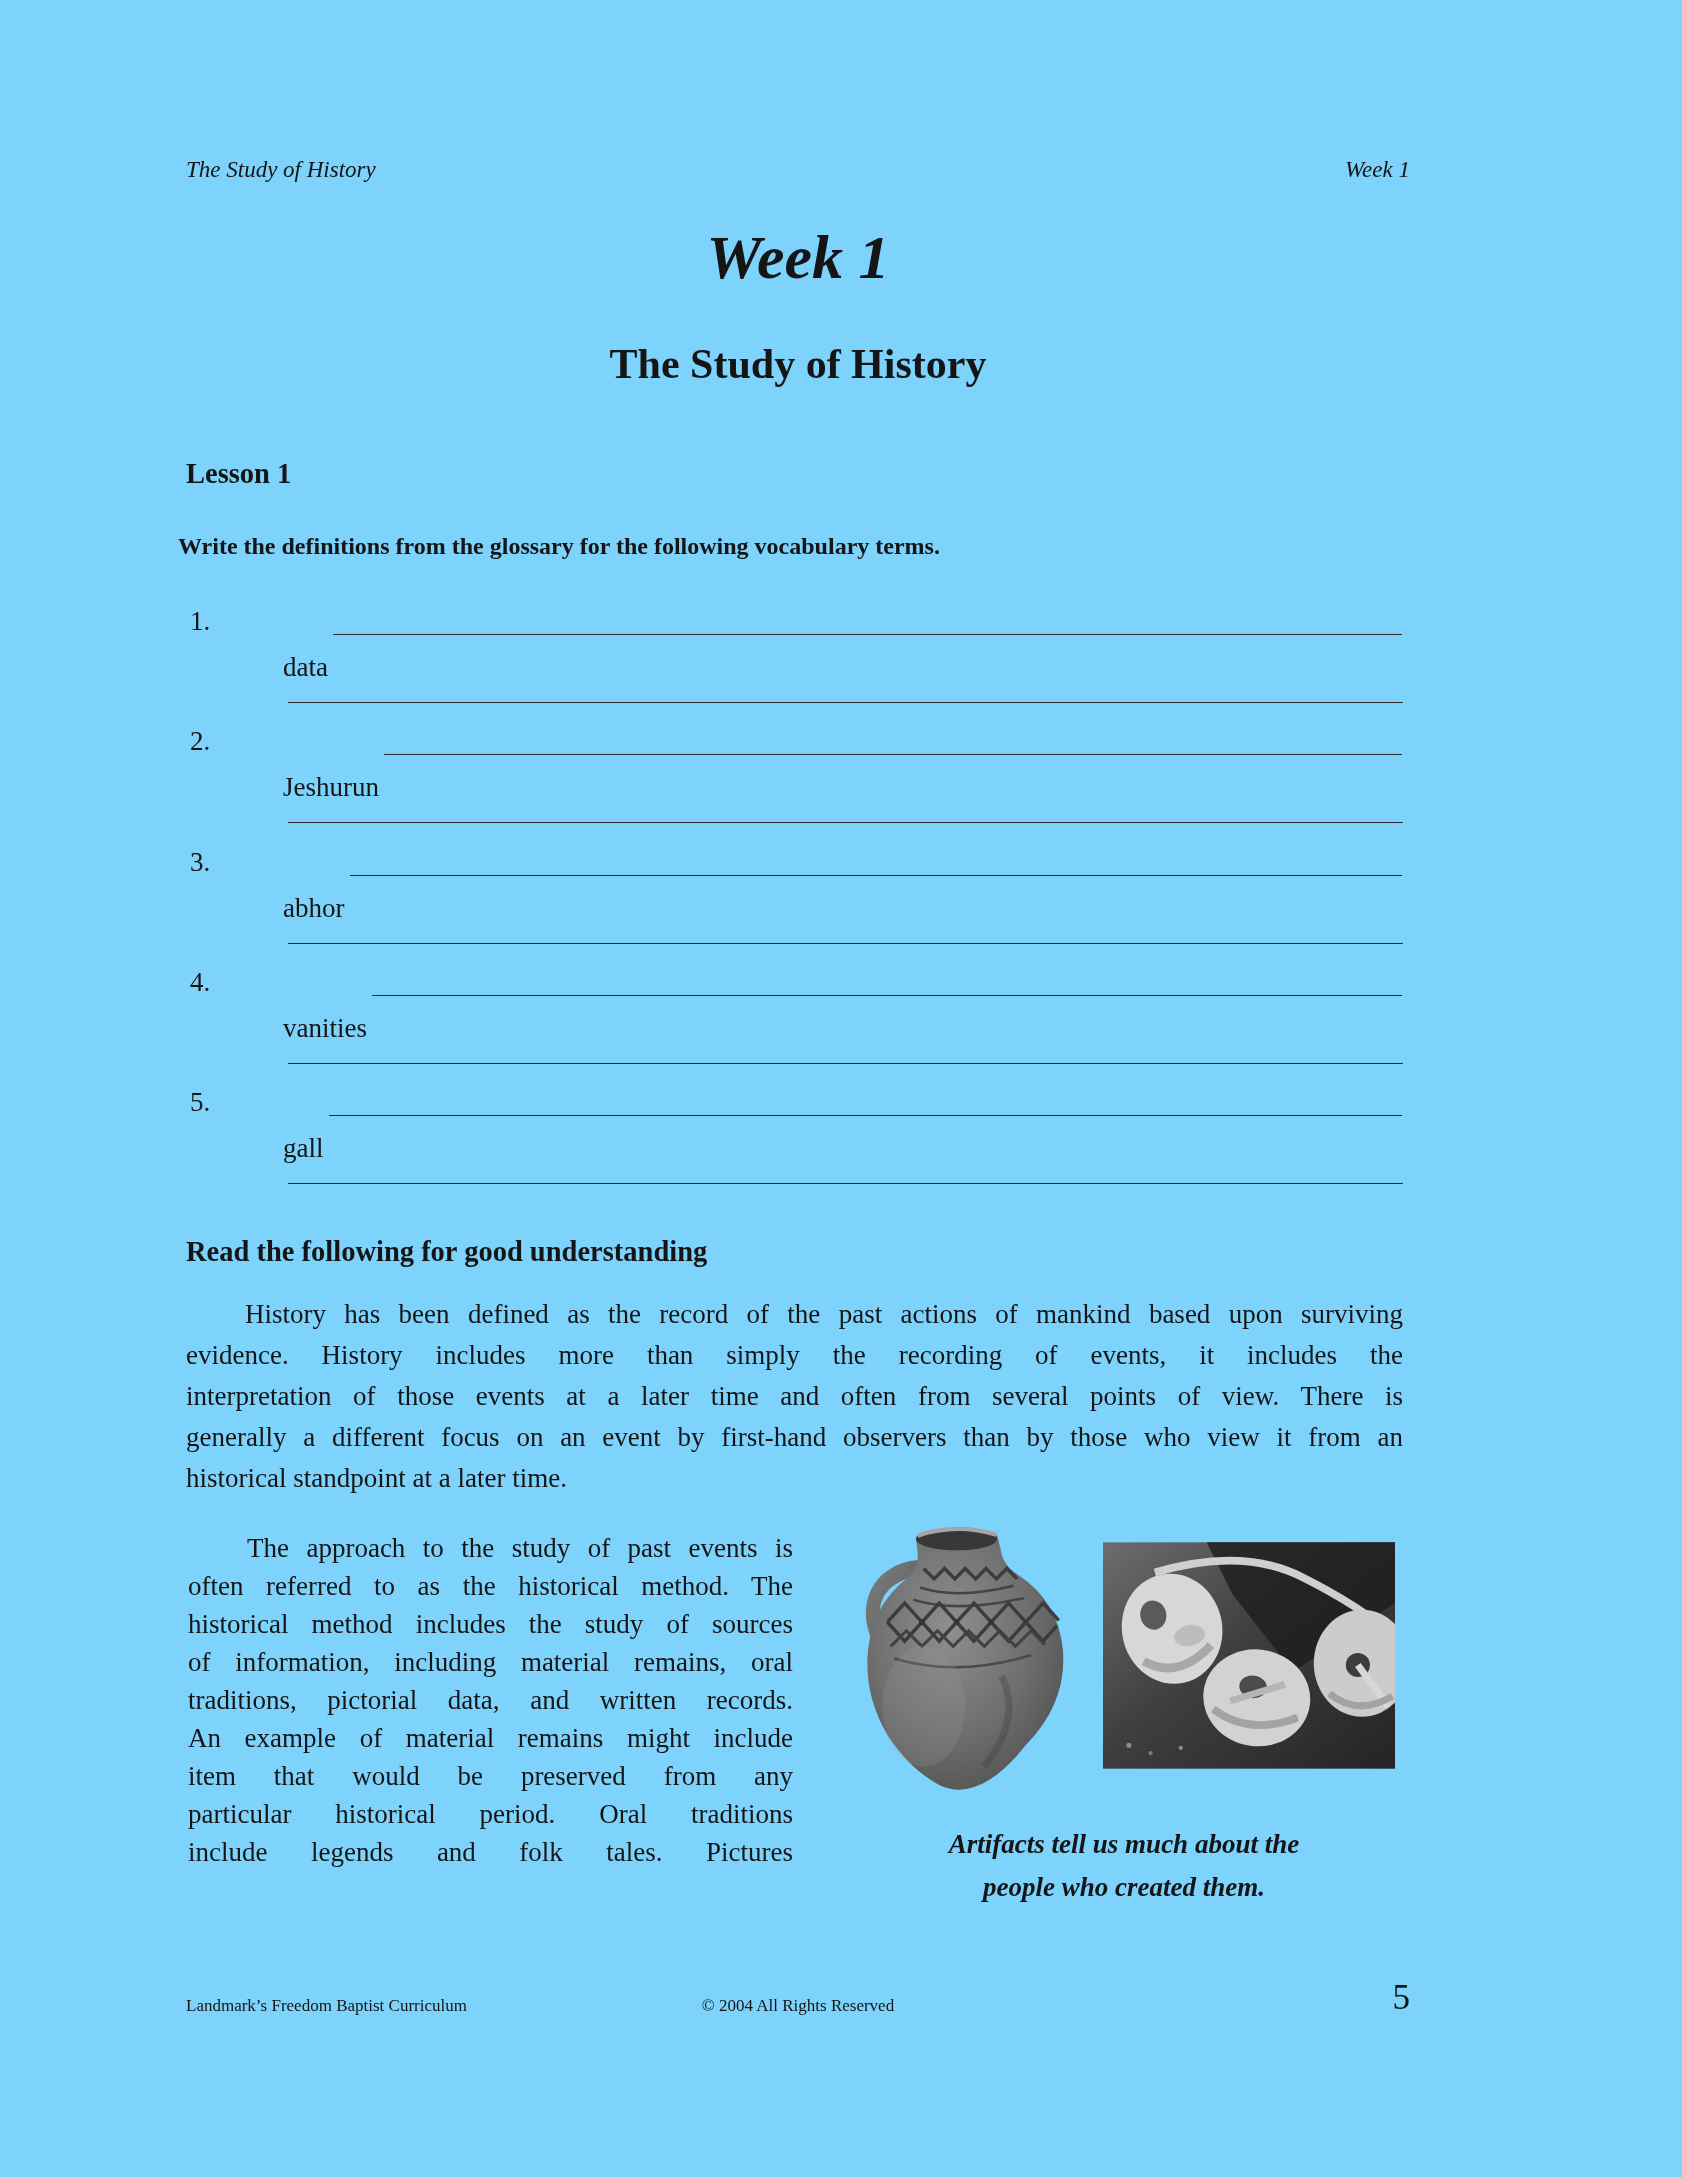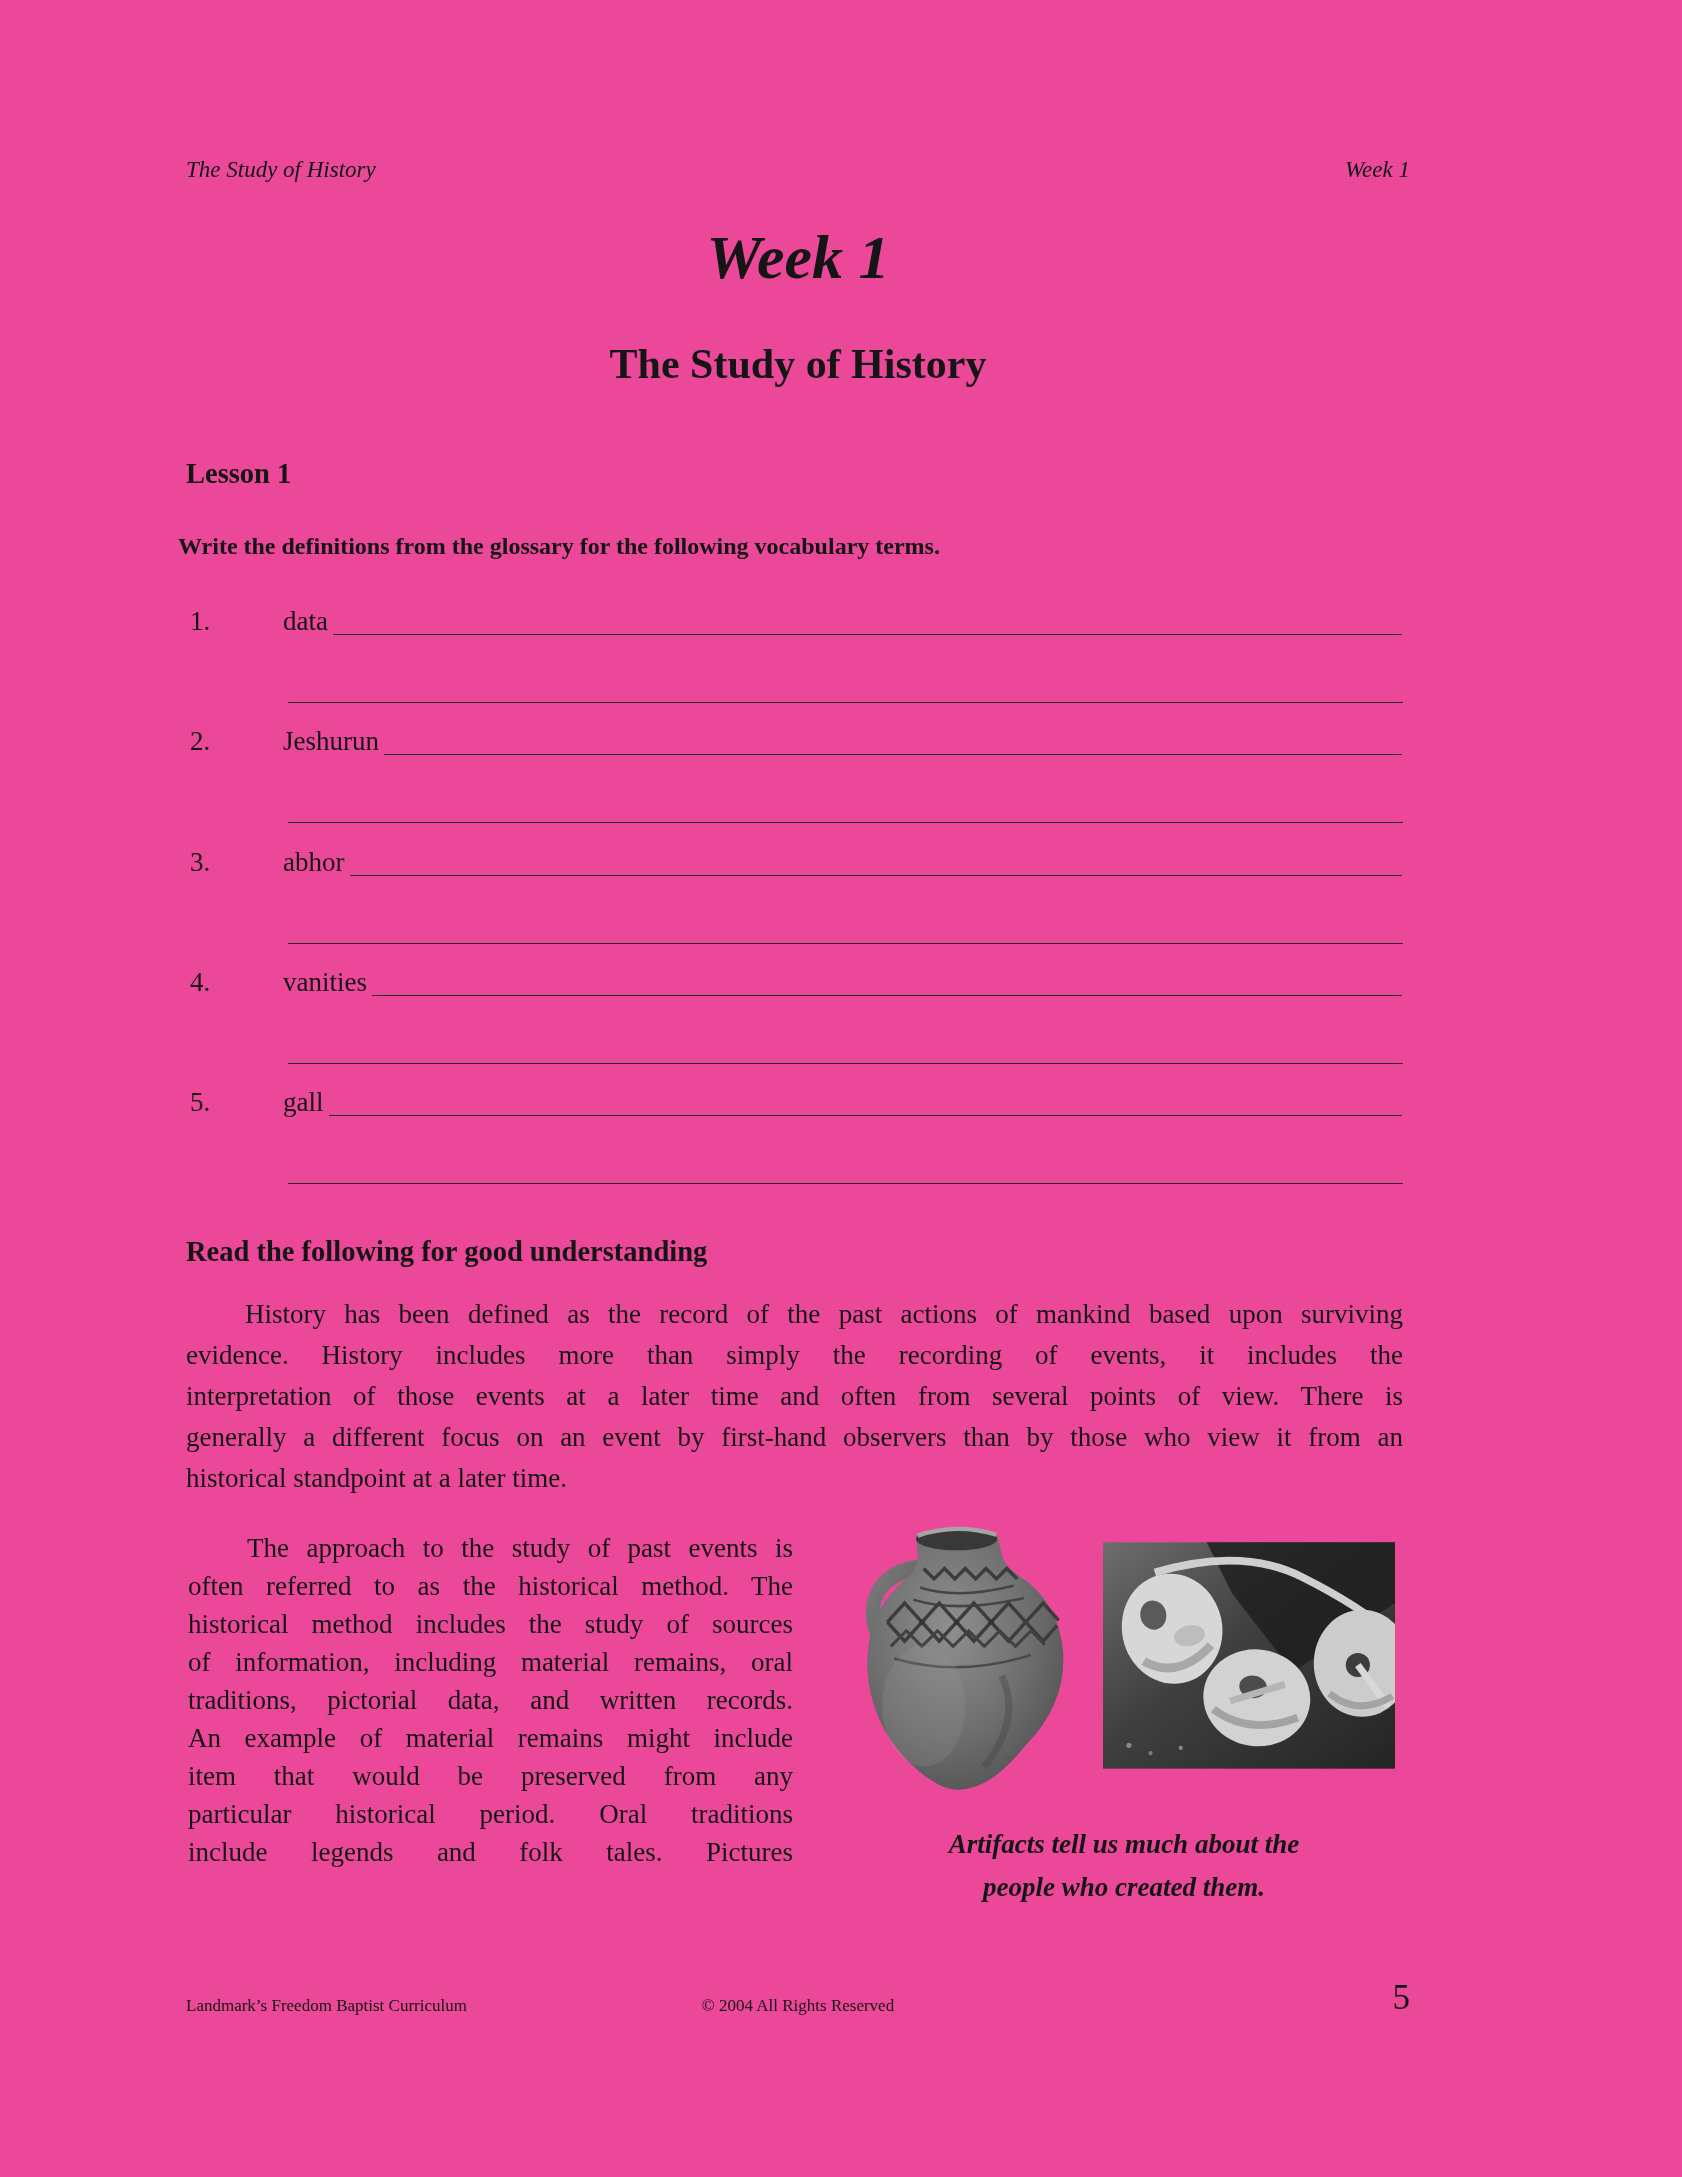--- a/index.html
+++ b/index.html
@@ -1,32 +1,32 @@
 <!DOCTYPE html>
 <html style="font-size:14px"><head>
 <meta charset="utf-8">
 <style>
   html,body{margin:0;padding:0;background:#e8e8e8;}
   .page{
-    position:relative;width:1683px;height:2177px;background:#ec4899;
+    position:relative;width:1683px;height:2177px;background:#7dd3fc;
     font-family:"Liberation Serif","DejaVu Serif",serif;color:#151515;
     overflow:hidden;
   }
   .abs{position:absolute;}
   .hdr{font-style:italic;font-size:23px;line-height:26px;}
   .title{left:186px;width:1224px;top:221px;text-align:center;
          font-size:62px;line-height:73px;font-weight:bold;font-style:italic;}
   .subtitle{left:186px;width:1224px;top:339px;text-align:center;
          font-size:42px;line-height:50px;font-weight:bold;}
   .lesson{left:186px;width:1224px;top:456px;text-align:left;
          font-size:28.5px;line-height:35px;font-weight:bold;}
   .instruction{left:178px;top:530px;font-size:24px;font-weight:bold;line-height:33px;}
   .vrow{left:190px;width:1212px;display:flex;font-size:27px;line-height:33px;}
   .vnum{width:93px;flex:none;}
-  .vterm{flex:none;}
+  .vterm{flex:none;margin-top:46px;}
   .vline{flex:1;height:29px;border-bottom:1.7px solid #2b2b2b;margin-left:5.2px;}
   .cline{left:288px;width:1115px;height:0;border-top:1.7px solid #2b2b2b;}
   .read-heading{left:186px;top:1234px;font-size:28.5px;font-weight:bold;line-height:35px;}
   .para{font-size:27px;}
   .p1{left:186px;width:1217px;top:1294px;}
   .p1 .ln{height:41px;line-height:41px;}
   .p2{left:188px;width:605px;top:1515px;margin-top:14px;}
   .p2 .ln{height:38px;line-height:38px;}
   .ln{overflow:hidden;text-align:justify;}
   .ln.j::after{content:"";display:inline-block;width:100%;height:0;}

